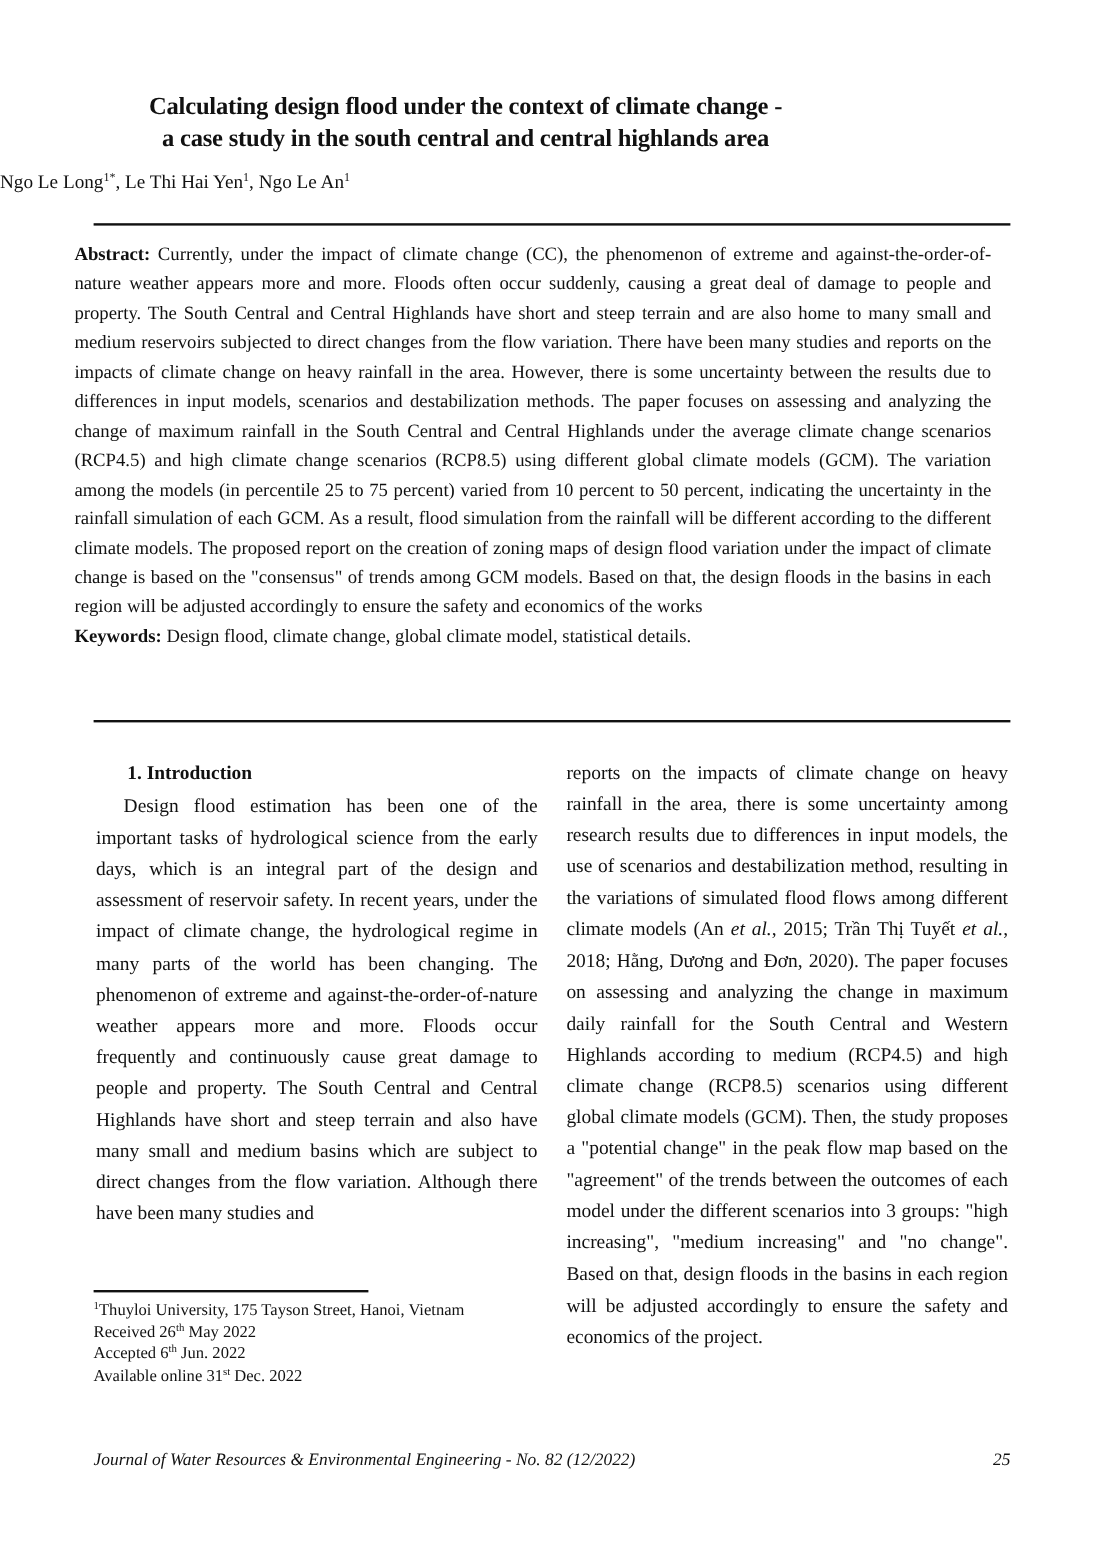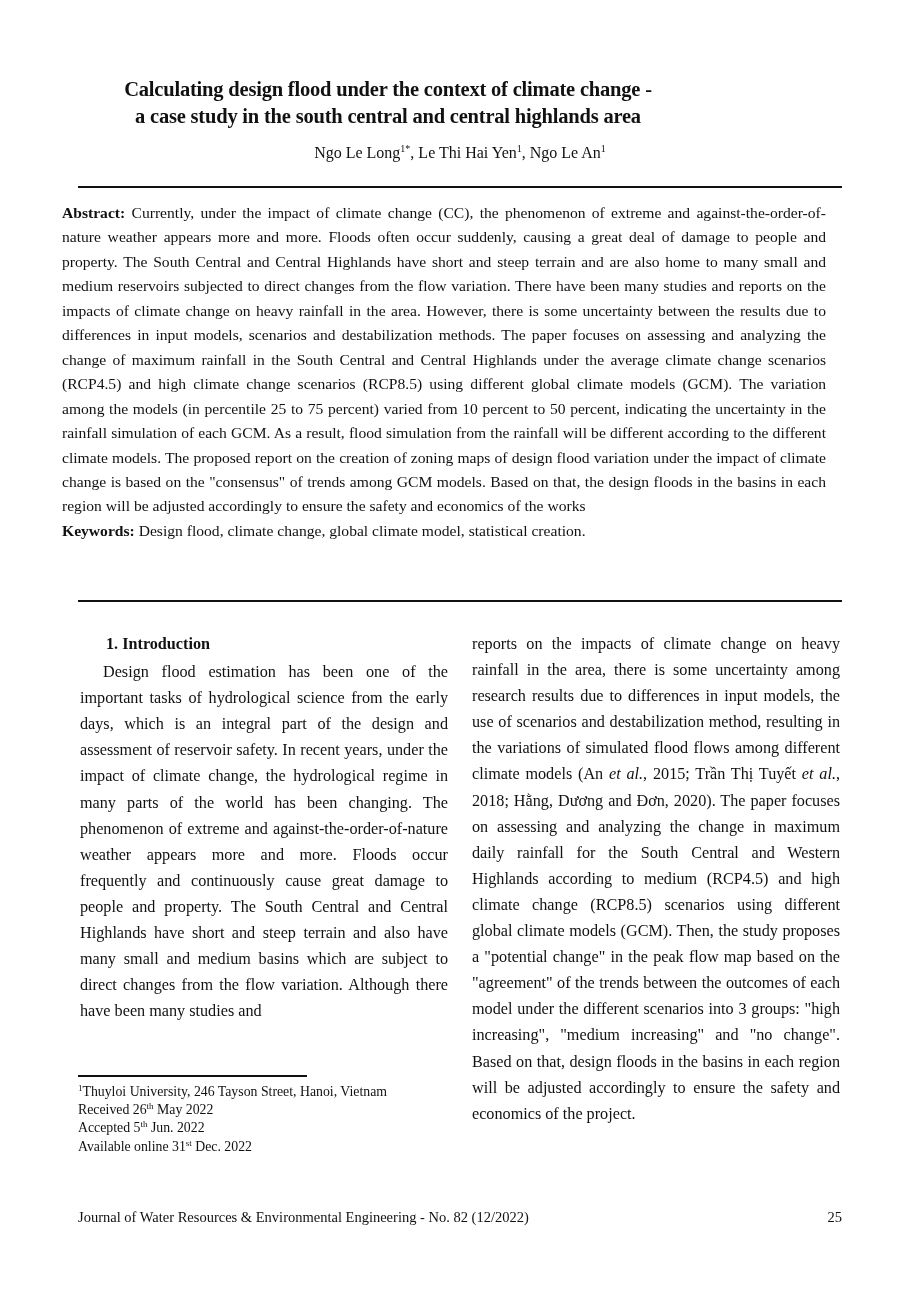--- a/index.html
+++ b/index.html
@@ -1,74 +1,74 @@
 <!DOCTYPE html>
 <html><head>
 <meta charset="utf-8">
 <style>
   html, body { margin: 0; padding: 0; background: #ffffff; }
   body { width: 920px; height: 1302px; position: relative; overflow: hidden;
          font-family: "Liberation Serif", "DejaVu Serif", serif; color: #111; }
   .title { position: absolute; left: 0; width: 776px; top: 76px; text-align: center;
            font-weight: bold; font-size: 20.5px; line-height: 27px; letter-spacing: -0.2px; }
-  .authors { position: absolute; left: 0; width: 920px; top: 143px; text-align: center;
+  .authors { position: absolute; left: 0; width: 920px; top: 143px; text-align: left;
              font-size: 16px; line-height: 20px; }
   .authors sup { font-size: 10px; vertical-align: 6px; line-height: 0; }
   .rule { position: absolute; height: 2px; background: #111; }
   .abstract { position: absolute; left: 62px; width: 764px; top: 201px;
               font-size: 15.6px; line-height: 24.45px; text-align: justify; }
   .abstract b { font-weight: bold; }
   .abstract p { margin: 0; }
   .col { position: absolute; width: 372px; font-size: 16.2px; line-height: 26.1px; text-align: justify; }
   .col-left { left: 78px; top: 629px; }
   .col-right { left: 470px; top: 629px; }
   .col p { margin: 2px; }
   .heading { font-weight: bold; padding-left: 26px; }
   .indent { text-indent: 23px; }
   .footnotes { position: absolute; left: 78px; top: 1083px; font-size: 13.8px; line-height: 18.2px; }
   .footnotes sup { font-size: 9px; vertical-align: 5px; line-height: 0; }
   .footnotes div { white-space: nowrap; }
-  .footer { position: absolute; left: 78px; width: 764px; top: 1208px; font-size: 14.5px; line-height: 18px; }
+  .footer { position: absolute; left: 78px; width: 764px; top: 1208px; font-size: 14.5px; line-height: 18px; font-style: italic; }
   .footer .page-num { position: absolute; right: 0; top: 0; }
 </style>
 </head>
 <body>
 
 <div class="title">
   <div>Calculating design flood under the context of climate change -</div>
   <div>a case study in the south central and central highlands area</div>
 </div>
 
 <div class="authors">
   <span>Ngo Le Long</span><sup>1*</sup><span>, </span><span>Le Thi Hai Yen</span><sup>1</sup><span>, </span><span>Ngo Le An</span><sup>1</sup>
 </div>
 
 <div class="rule" style="left:78px; width:764px; top:186px;"></div>
 
 <div class="abstract">
   <p><b>Abstract:</b> <span>Currently, under the impact of climate change (CC), the phenomenon of extreme and against-the-order-of-nature weather appears more and more. Floods often occur suddenly, causing a great deal of damage to people and property. The South Central and Central Highlands have short and steep terrain and are also home to many small and medium reservoirs subjected to direct changes from the flow variation. There have been many studies and reports on the impacts of climate change on heavy rainfall in the area. However, there is some uncertainty between the results due to differences in input models, scenarios and destabilization methods. The paper focuses on assessing and analyzing the change of maximum rainfall in the South Central and Central Highlands under the average climate change scenarios (RCP4.5) and high climate change scenarios (RCP8.5) using different global climate models (GCM). The variation among the models (in percentile 25 to 75 percent) varied from 10 percent to 50 percent, indicating the uncertainty in the rainfall simulation of each GCM. As a result, flood simulation from the rainfall will be different according to the different climate models. The proposed report on the creation of zoning maps of design flood variation under the impact of climate change is based on the "consensus" of trends among GCM models. Based on that, the design floods in the basins in each region will be adjusted accordingly to ensure the safety and economics of the works</span></p>
-  <p style="text-align:left;"><b>Keywords:</b> <span>Design flood, climate change, global climate model, statistical creation.</span></p>
+  <p style="text-align:left;"><b>Keywords:</b> <span>Design flood, climate change, global climate model, statistical details.</span></p>
 </div>
 
 <div class="rule" style="left:78px; width:764px; top:600px;"></div>
 
 <div class="col col-left">
   <p class="heading">1. Introduction</p>
   <p class="indent">Design flood estimation has been one of the important tasks of hydrological science from the early days, which is an integral part of the design and assessment of reservoir safety. In recent years, under the impact of climate change, the hydrological regime in many parts of the world has been changing. The phenomenon of extreme and against-the-order-of-nature weather appears more and more. Floods occur frequently and continuously cause great damage to people and property. The South Central and Central Highlands have short and steep terrain and also have many small and medium basins which are subject to direct changes from the flow variation. Although there have been many studies and</p>
 </div>
 
 <div class="col col-right">
   <p><span>reports on the impacts of climate change on heavy rainfall in the area, there is some uncertainty among research results due to differences in input models, the use of scenarios and destabilization method, resulting in the variations of simulated flood flows among different climate models (An </span><i>et al.</i><span>, 2015; Trần Thị Tuyết </span><i>et al.</i><span>, 2018; Hằng, Dương and Đơn, 2020). The paper focuses on assessing and analyzing the change in maximum daily rainfall for the South Central and Western Highlands according to medium (RCP4.5) and high climate change (RCP8.5) scenarios using different global climate models (GCM). Then, the study proposes a "potential change" in the peak flow map based on the "agreement" of the trends between the outcomes of each model under the different scenarios into 3 groups: "high increasing", "medium increasing" and "no change". Based on that, design floods in the basins in each region will be adjusted accordingly to ensure the safety and economics of the project.</span></p>
 </div>
 
 <div class="rule" style="left:78px; width:229px; top:1075px; height:2px;"></div>
 
 <div class="footnotes">
-  <div><sup>1</sup><span>Thuyloi University, 246 Tayson Street, Hanoi, Vietnam</span></div>
+  <div><sup>1</sup><span>Thuyloi University, 175 Tayson Street, Hanoi, Vietnam</span></div>
   <div><span>Received 26</span><sup>th</sup><span> May 2022</span></div>
-  <div><span>Accepted 5</span><sup>th</sup><span> Jun. 2022</span></div>
+  <div><span>Accepted 6</span><sup>th</sup><span> Jun. 2022</span></div>
   <div><span>Available online 31</span><sup>st</sup><span> Dec. 2022</span></div>
 </div>
 
 <div class="footer">
   <span>Journal of Water Resources &amp; Environmental Engineering - No. 82 (12/2022)</span>
   <span class="page-num">25</span>
 </div>
 
 </body></html>

